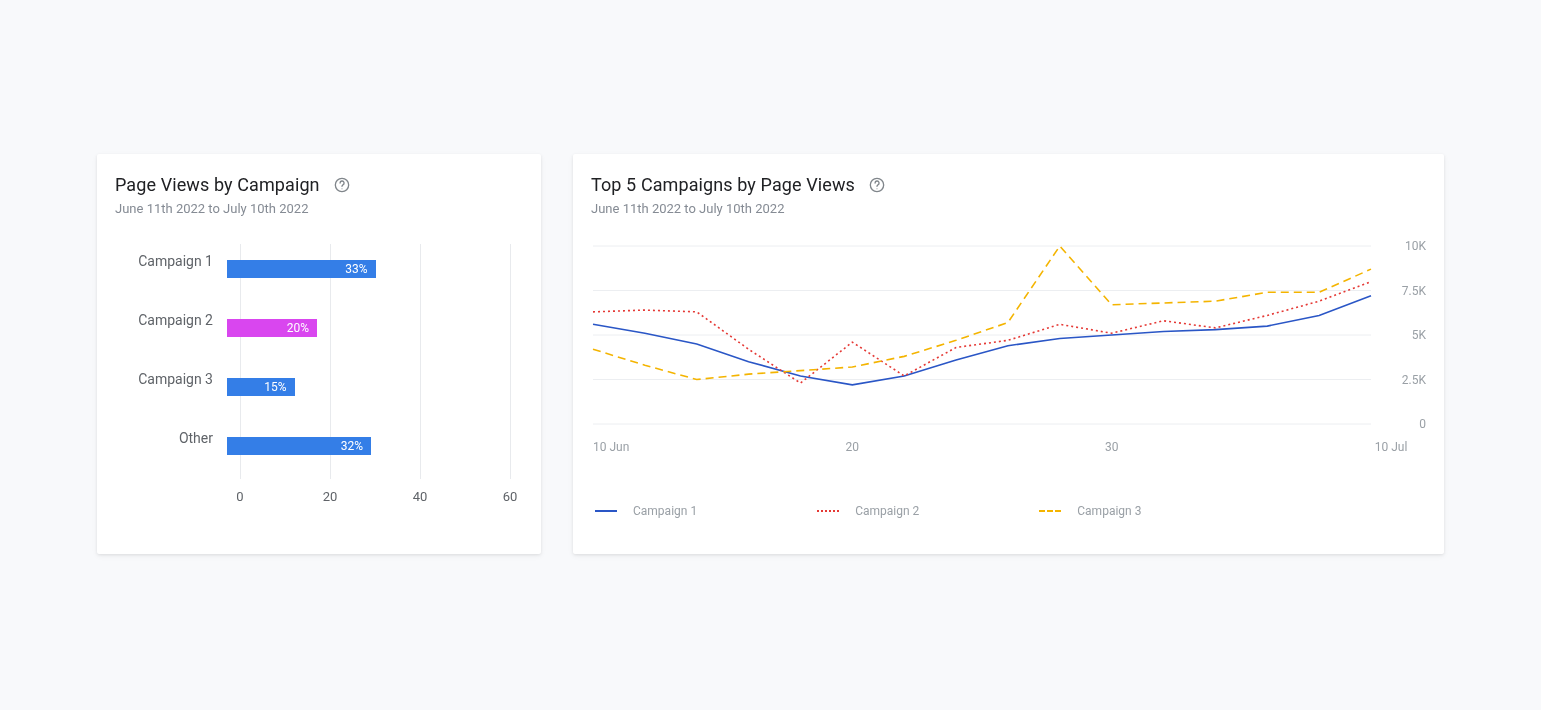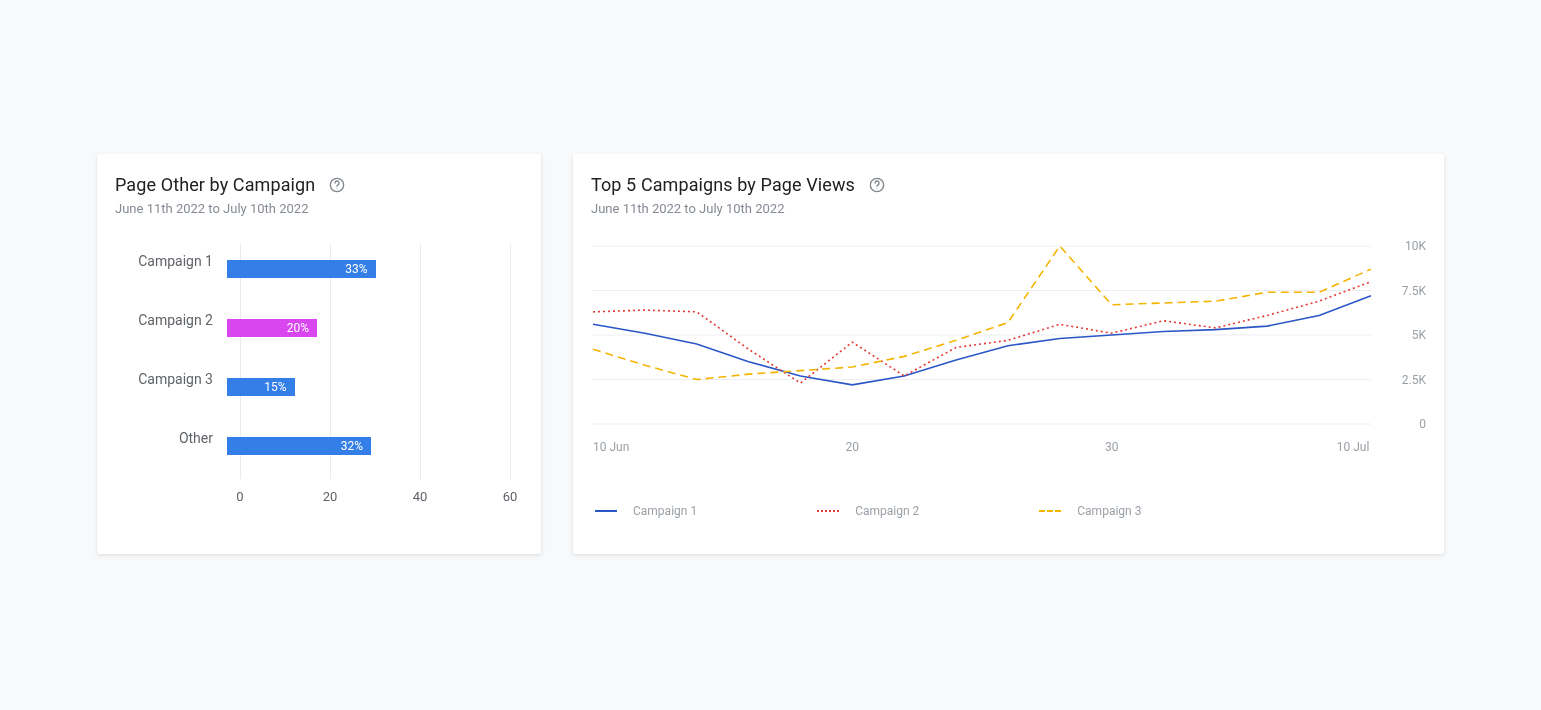--- a/index.html
+++ b/index.html
@@ -154,21 +154,21 @@
     border-top-width: 2px;
   }
 </style>
 </head>
 <body>
 
 <div class="dashboard">
 
   <div class="card card-bar">
     <div class="card-title-row">
-      <div class="card-title">Page Other by Campaign</div>
+      <div class="card-title">Page Views by Campaign</div>
       <span class="help-icon">
         <svg width="16" height="16" viewBox="0 0 24 24" fill="none" stroke="currentColor" stroke-width="2">
           <circle cx="12" cy="12" r="10"></circle>
           <path d="M9.1 9a3 3 0 1 1 4.3 2.7c-.9.5-1.4 1.1-1.4 2.3" stroke-linecap="round"></path>
           <circle cx="12" cy="17.5" r="0.8" fill="currentColor" stroke="none"></circle>
         </svg>
       </span>
     </div>
     <div class="card-subtitle">June 11th 2022 to July 10th 2022</div>
 
@@ -236,21 +236,21 @@
           <line x1="2" x2="780" y1="2" y2="2" stroke="#eceef1" stroke-width="1"></line>
           <polyline points="2,80.32 53.86666666666667,89.22 105.73333333333333,99.89999999999999 157.60000000000002,117.7 209.46666666666667,131.94 261.3333333333333,140.84 313.20000000000005,131.94 365.06666666666666,115.92 416.93333333333334,101.67999999999999 468.79999999999995,94.56 520.6666666666666,91 572.5333333333333,87.44 624.4000000000001,85.66 676.2666666666667,82.1 728.1333333333333,71.42 780,51.84" fill="none" stroke="#2a56c6" stroke-width="1.6"></polyline>
           <polyline points="2,67.86 53.86666666666667,66.08 105.73333333333333,67.86 157.60000000000002,105.24000000000001 209.46666666666667,139.06 261.3333333333333,98.11999999999999 313.20000000000005,131.94 365.06666666666666,103.46000000000001 416.93333333333334,96.34 468.79999999999995,80.32 520.6666666666666,89.22 572.5333333333333,76.76 624.4000000000001,83.88 676.2666666666667,71.42 728.1333333333333,57.18000000000001 780,37.599999999999994" fill="none" stroke="#e53935" stroke-width="1.6" stroke-dasharray="2 3"></polyline>
           <polyline points="2,105.24000000000001 53.86666666666667,121.25999999999999 105.73333333333333,135.5 157.60000000000002,130.16 209.46666666666667,126.6 261.3333333333333,123.03999999999999 313.20000000000005,112.36 365.06666666666666,96.34 416.93333333333334,78.54 468.79999999999995,2 520.6666666666666,60.739999999999995 572.5333333333333,58.959999999999994 624.4000000000001,57.18000000000001 676.2666666666667,48.28 728.1333333333333,48.28 780,25.140000000000015" fill="none" stroke="#f4b400" stroke-width="1.6" stroke-dasharray="8 5"></polyline>
         </svg>
       <div id="line-y-axis"></div>
       <div class="line-x-axis" id="line-x-axis">
           <div class="line-x-tick" style="left: 2px; transform: translateX(0px);">10 Jun</div>
           <div class="line-x-tick" style="left: 261.333px;">20</div>
           <div class="line-x-tick" style="left: 520.667px;">30</div>
-          <div class="line-x-tick" style="left: 762px;">10 Jul</div>
+          <div class="line-x-tick" style="left: 800px;">10 Jul</div>
         </div>
     <div class="line-y-tick" style="right: 0px; top: 180px;">0</div>
         <div class="line-y-tick" style="right: 0px; top: 135.5px;">2.5K</div>
         <div class="line-y-tick" style="right: 0px; top: 91px;">5K</div>
         <div class="line-y-tick" style="right: 0px; top: 46.5px;">7.5K</div>
         <div class="line-y-tick" style="right: 0px; top: 2px;">10K</div>
       </div>
 
     <div class="legend" id="legend">
         <div class="legend-item">

